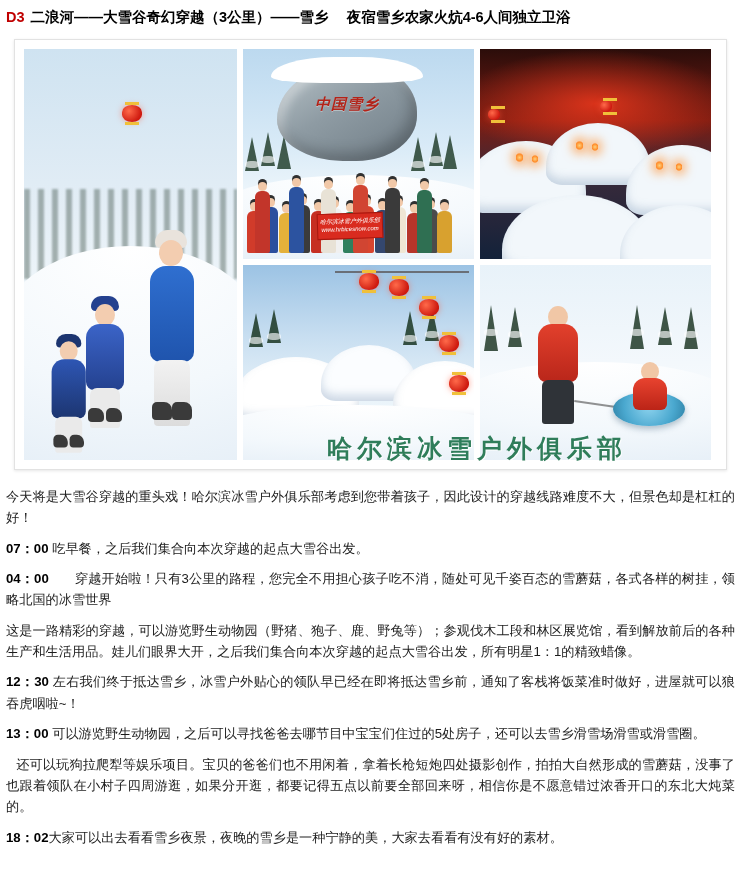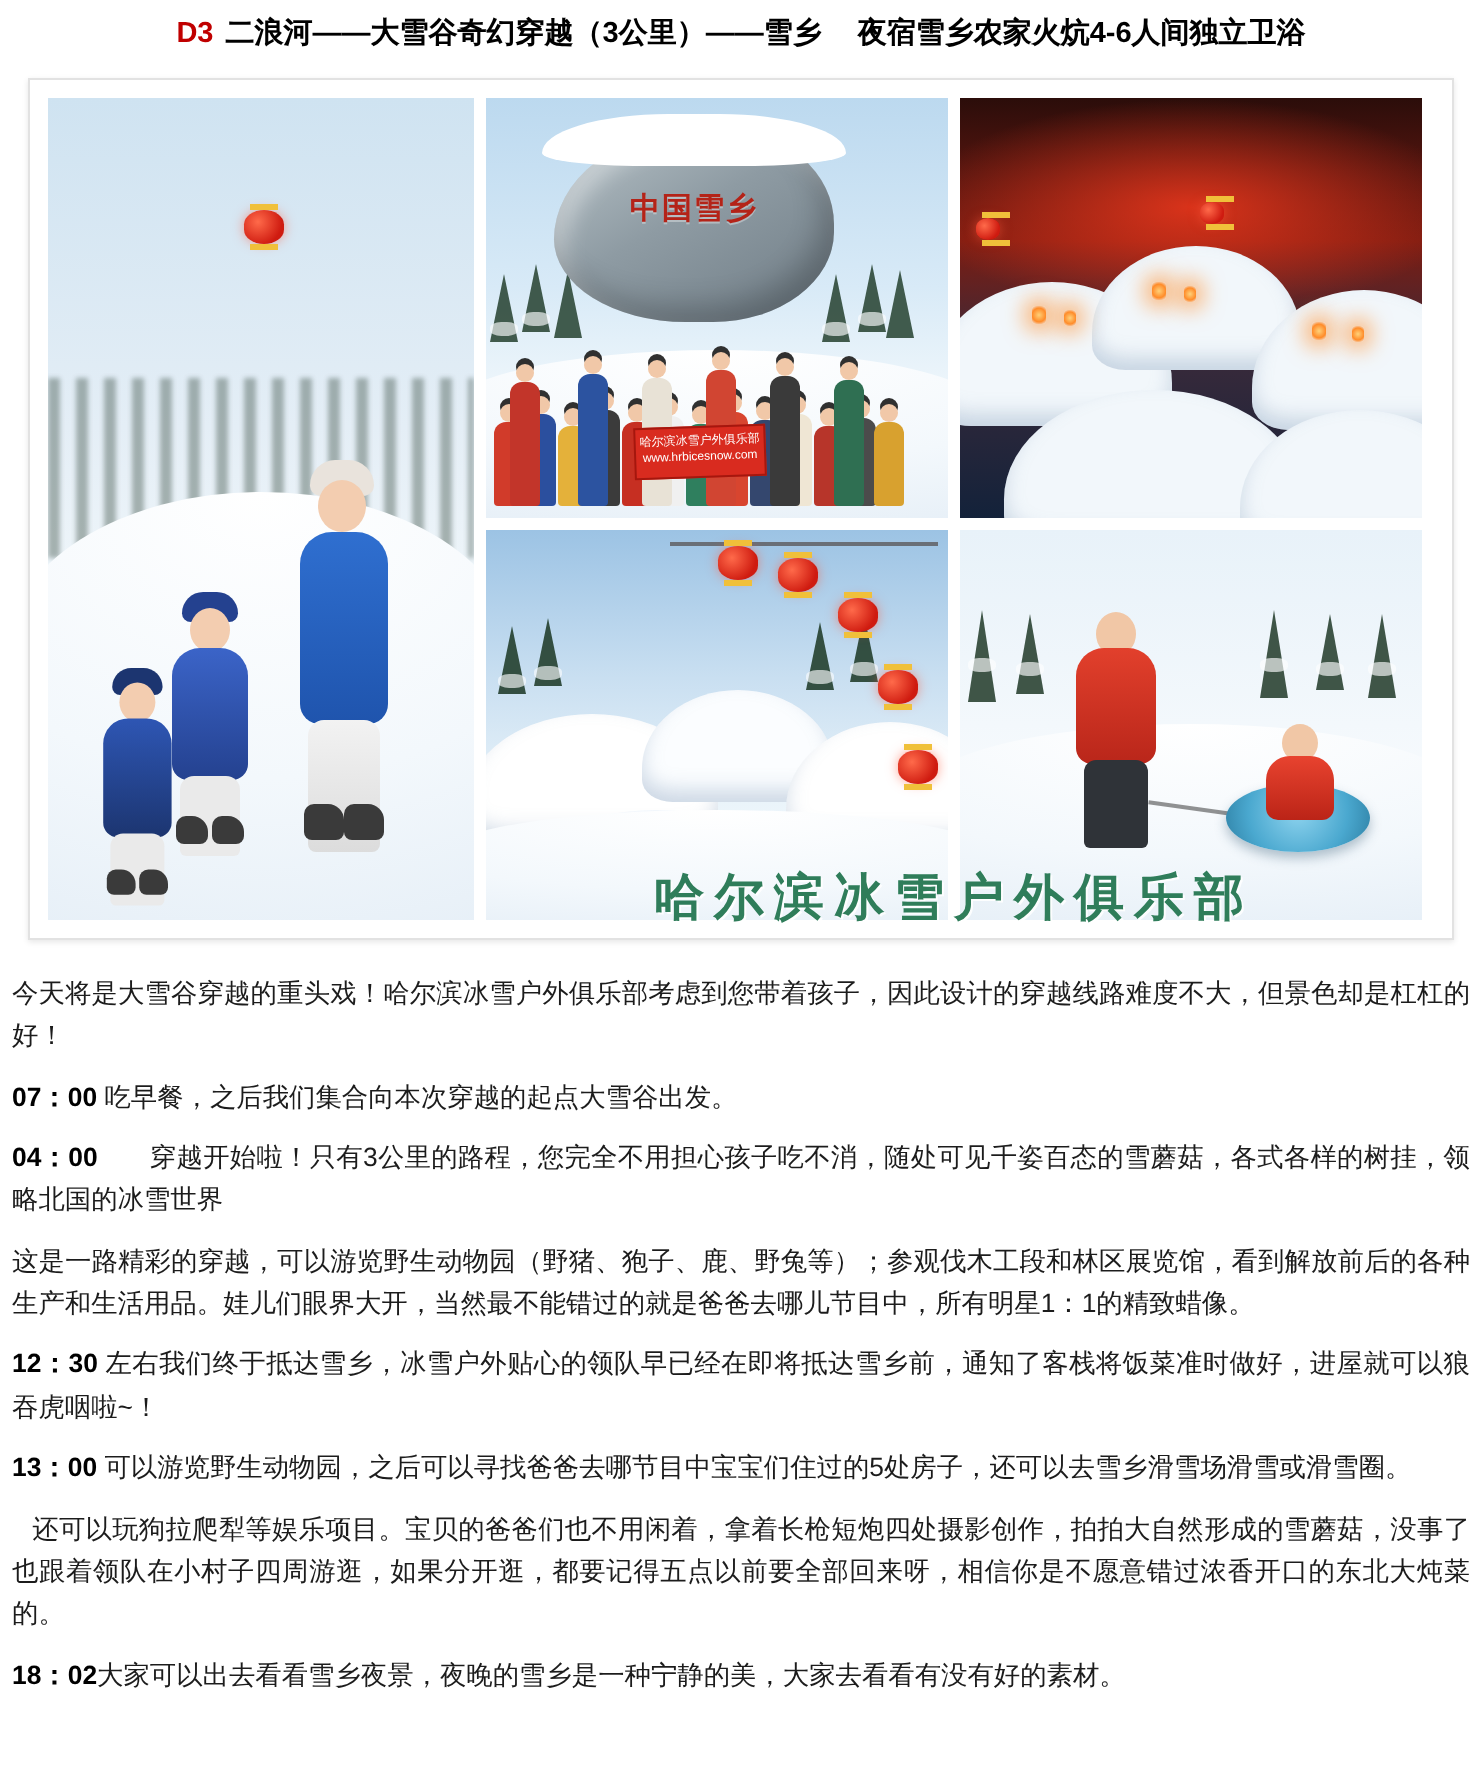--- a/index.html
+++ b/index.html
@@ -19,21 +19,20 @@
     position: relative;
   }
 
   
   .day-header {
     padding: 8px 6px 6px 6px;
     font-size: 14.5px;
     font-weight: bold;
     line-height: 1.3;
     white-space: nowrap;
-    text-align: center;
   }
   .day-code {
     color: #c00000;
     margin-right: 6px;
   }
   .day-title {
     color: #000000;
   }
   .day-gap {
     display: inline-block;
@@ -56,20 +55,21 @@
     display: grid;
     grid-template-columns: 213px 231px 231px;
     grid-template-rows: 210px 195px;
     gap: 6px;
     position: relative;
   }
   .cell {
     position: relative;
     overflow: hidden;
     background: #eab308;
+    font-style: italic;
   }
   .cell.tall {
     grid-row: 1 / span 2;
   }
 
   
   .sky-day {
     position: absolute; inset: 0;
     background: linear-gradient(#bcd9ef 0%, #d8eaf7 45%, #eef6fb 70%, #ffffff 100%);
   }
@@ -537,21 +537,21 @@
     <p>
       <span class="t-label">07：00</span>
       <span>吃早餐，之后我们集合向本次穿越的起点大雪谷出发。</span>
     </p>
 
     <p>
       <span class="t-label">04：00</span><span class="t-indent"></span><span>穿越开始啦！只有3公里的路程，您完全不用担心孩子吃不消，随处可见千姿百态的雪蘑菇，各式各样的树挂，领略北国的冰雪世界</span>
     </p>
 
     <p>
-      <span>这是一路精彩的穿越，可以游览野生动物园（野猪、狍子、鹿、野兔等）；参观伐木工段和林区展览馆，看到解放前后的各种生产和生活用品。娃儿们眼界大开，当然最不能错过的就是爸爸去哪儿节目中，所有明星1：1的精致蜡像。</span>
+      <span>这是一路精彩的穿越，可以游览野生动物园（野猪、狍子、鹿、野兔等）；参观伐木工段和林区展览馆，看到解放前后的各种生产和生活用品。娃儿们眼界大开，之后我们集合向本次穿越的起点大雪谷出发，所有明星1：1的精致蜡像。</span>
     </p>
 
     <p>
       <span class="t-label">12：30</span>
       <span>左右我们终于抵达雪乡，冰雪户外贴心的领队早已经在即将抵达雪乡前，通知了客栈将饭菜准时做好，进屋就可以狼吞虎咽啦~！</span>
     </p>
 
     <p>
       <span class="t-label">13：00</span>
       <span>可以游览野生动物园，之后可以寻找爸爸去哪节目中宝宝们住过的5处房子，还可以去雪乡滑雪场滑雪或滑雪圈。</span>

